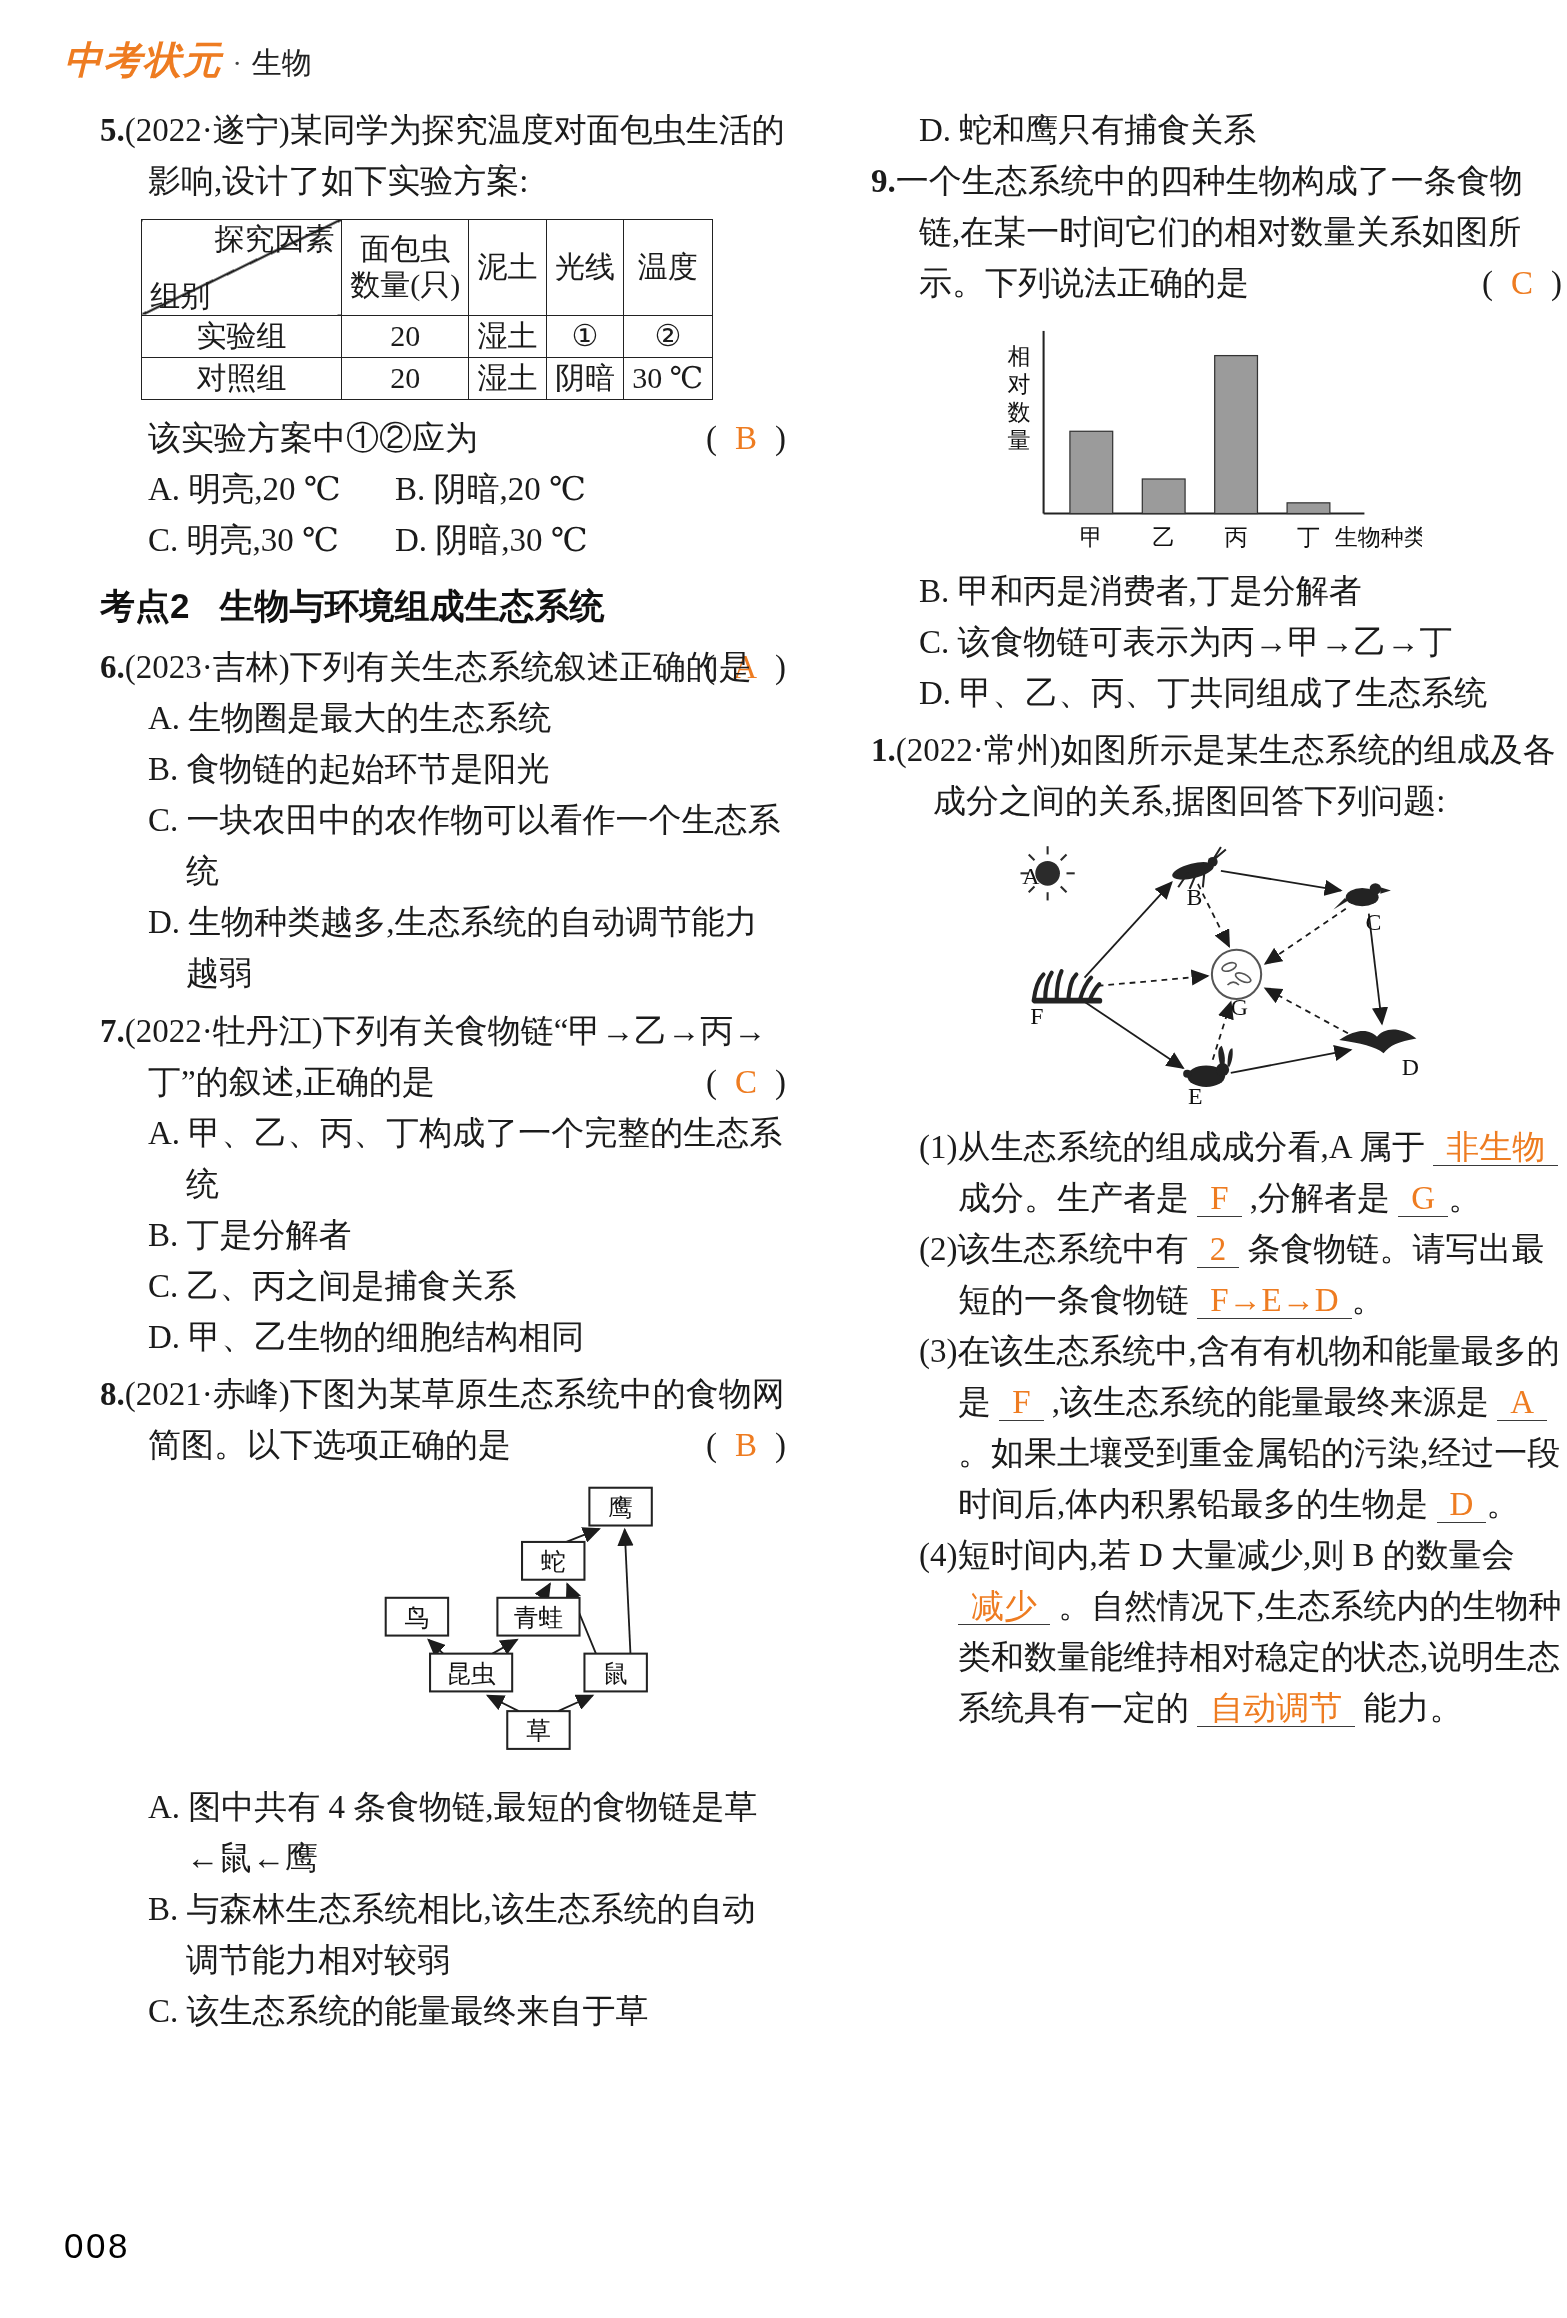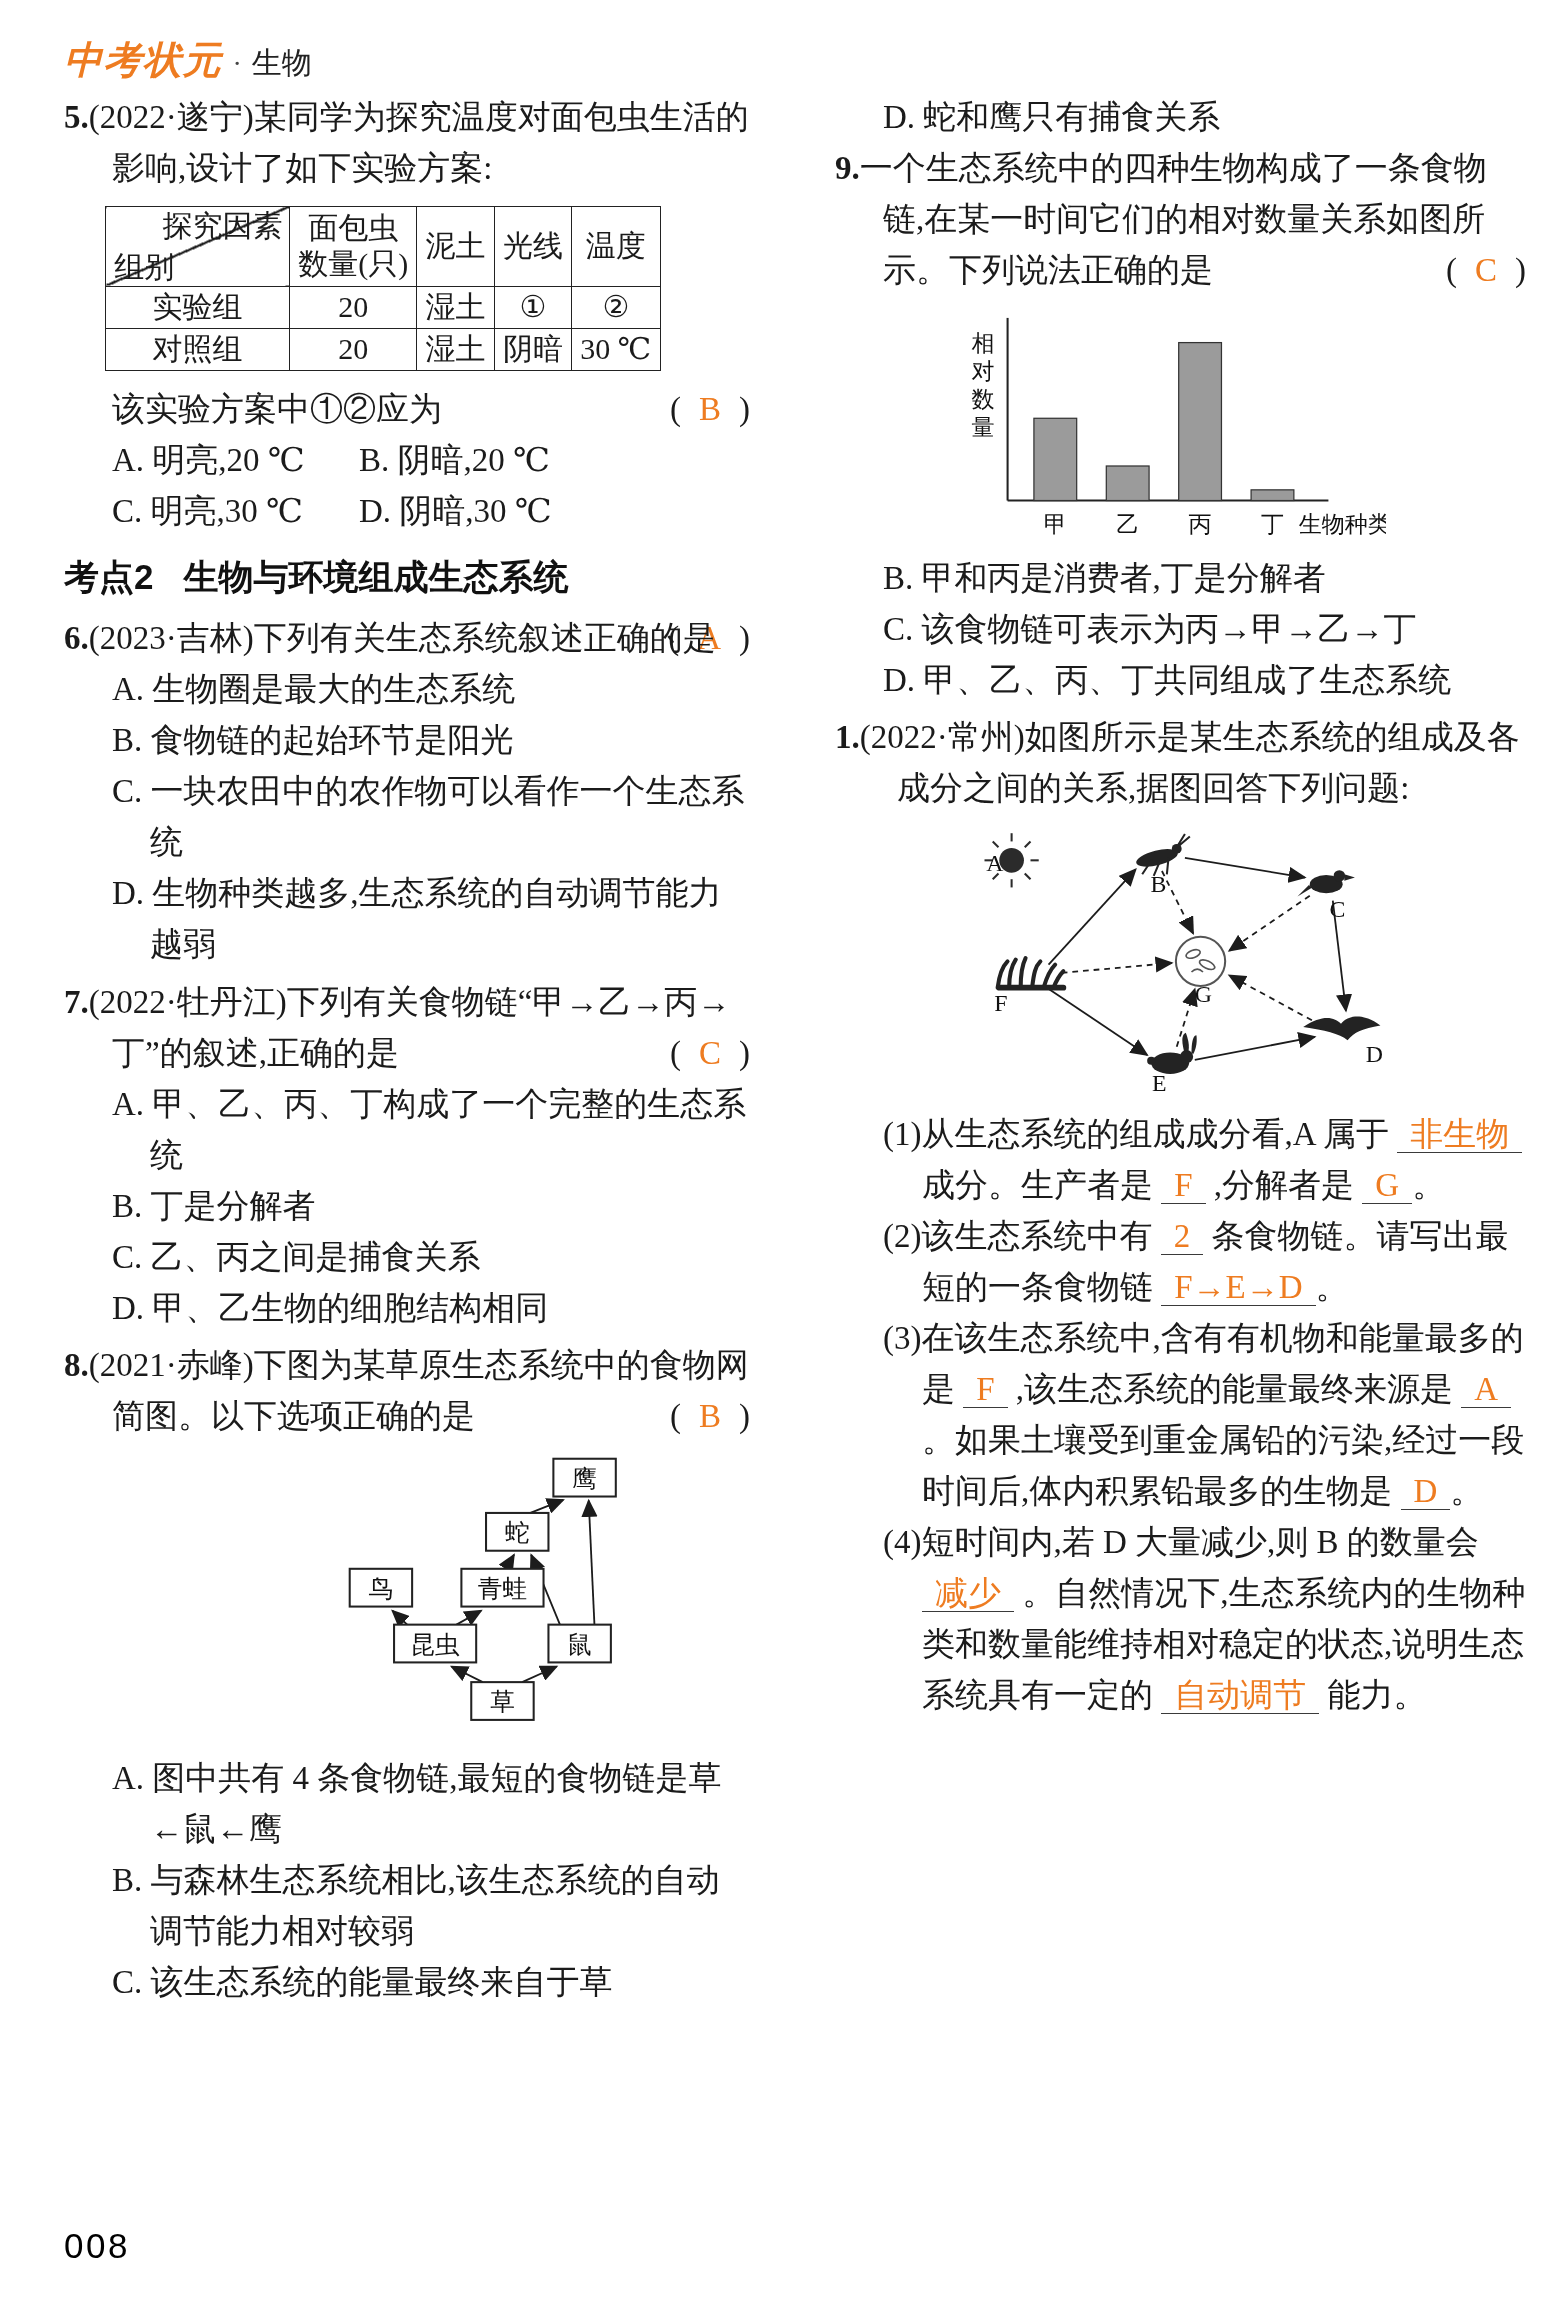--- a/index.html
+++ b/index.html
@@ -14,21 +14,21 @@
   }
   
   .header{position:absolute;left:64px;top:35px;white-space:nowrap;}
   .logo{color:var(--accent);font-family:"Liberation Sans",sans-serif;
         font-weight:bold;font-style:italic;font-size:38px;letter-spacing:1.6px;}
   .logo-dot{color:#444;font-size:28px;margin:0 10px;}
   .logo-sub{color:#222;font-size:30px;font-family:"Liberation Sans",sans-serif;}
   .pagenum{position:absolute;left:64px;top:2220px;font-size:35px;color:#000000;
            font-family:"Liberation Sans",sans-serif;letter-spacing:2.5px;}
   
-  .col{position:absolute;top:92px;}
+  .col{position:absolute;top:105px;margin-left:36px;}
   #col-left{left:64px;width:686px;}
   #col-right{left:835px;width:691px;}
   
   .q{margin-bottom:6.6px;}
   .stem{padding-left:48px;text-indent:-48px;overflow:hidden;}
   .stem-wide{padding-left:62px;text-indent:-62px;}
   .qnum{font-weight:bold;}
   .line{padding-left:48px;overflow:hidden;}
   .answer{float:right;white-space:nowrap;}
   .answer b{color:var(--accent);font-weight:normal;margin:0 18px;}
@@ -36,21 +36,21 @@
   .opts2{display:grid;grid-template-columns:247px auto;padding-left:48px;row-gap:0;}
   .kaodian{font-family:"Liberation Sans",sans-serif;font-weight:bold;
            font-size:35px;line-height:58px;margin:11.5px 0 6.6px 0;color:#111;}
   .kaodian .kd-label{margin-right:30px;}
   .sub{padding-left:87px;text-indent:-39px;}
   .blank{color:var(--accent);border-bottom:1.6px solid #3a3a3a;padding:0 13px;text-align:right;}
   
   .qtable{border-collapse:collapse;margin:11.5px 0 13px 41px;
           font-size:30px;line-height:38px;text-align:center;}
   .qtable td{border:1.6px solid #222;padding:1.6px 8.2px;}
-  .corner{position:relative;width:183px;height:79px;padding:0 !important;
+  .corner{position:relative;width:183px;height:79px;padding:8px !important;
     background:linear-gradient(to bottom right,
       transparent calc(50% - 1.2px),#222 calc(50% - 1.2px),
       #222 calc(50% + 1.2px),transparent calc(50% + 1.2px));text-align:right;}
   .corner .ct{position:absolute;top:0px;right:6.6px;}
   .corner .cb{position:absolute;bottom:0px;left:8.2px;}
   .hdr2{line-height:36px;}
   
   svg{display:block;}
   svg text{font-family:"Liberation Serif","DejaVu Serif",serif;fill:#111;}
   .foodweb{margin:10px 0 5px 243px;}

